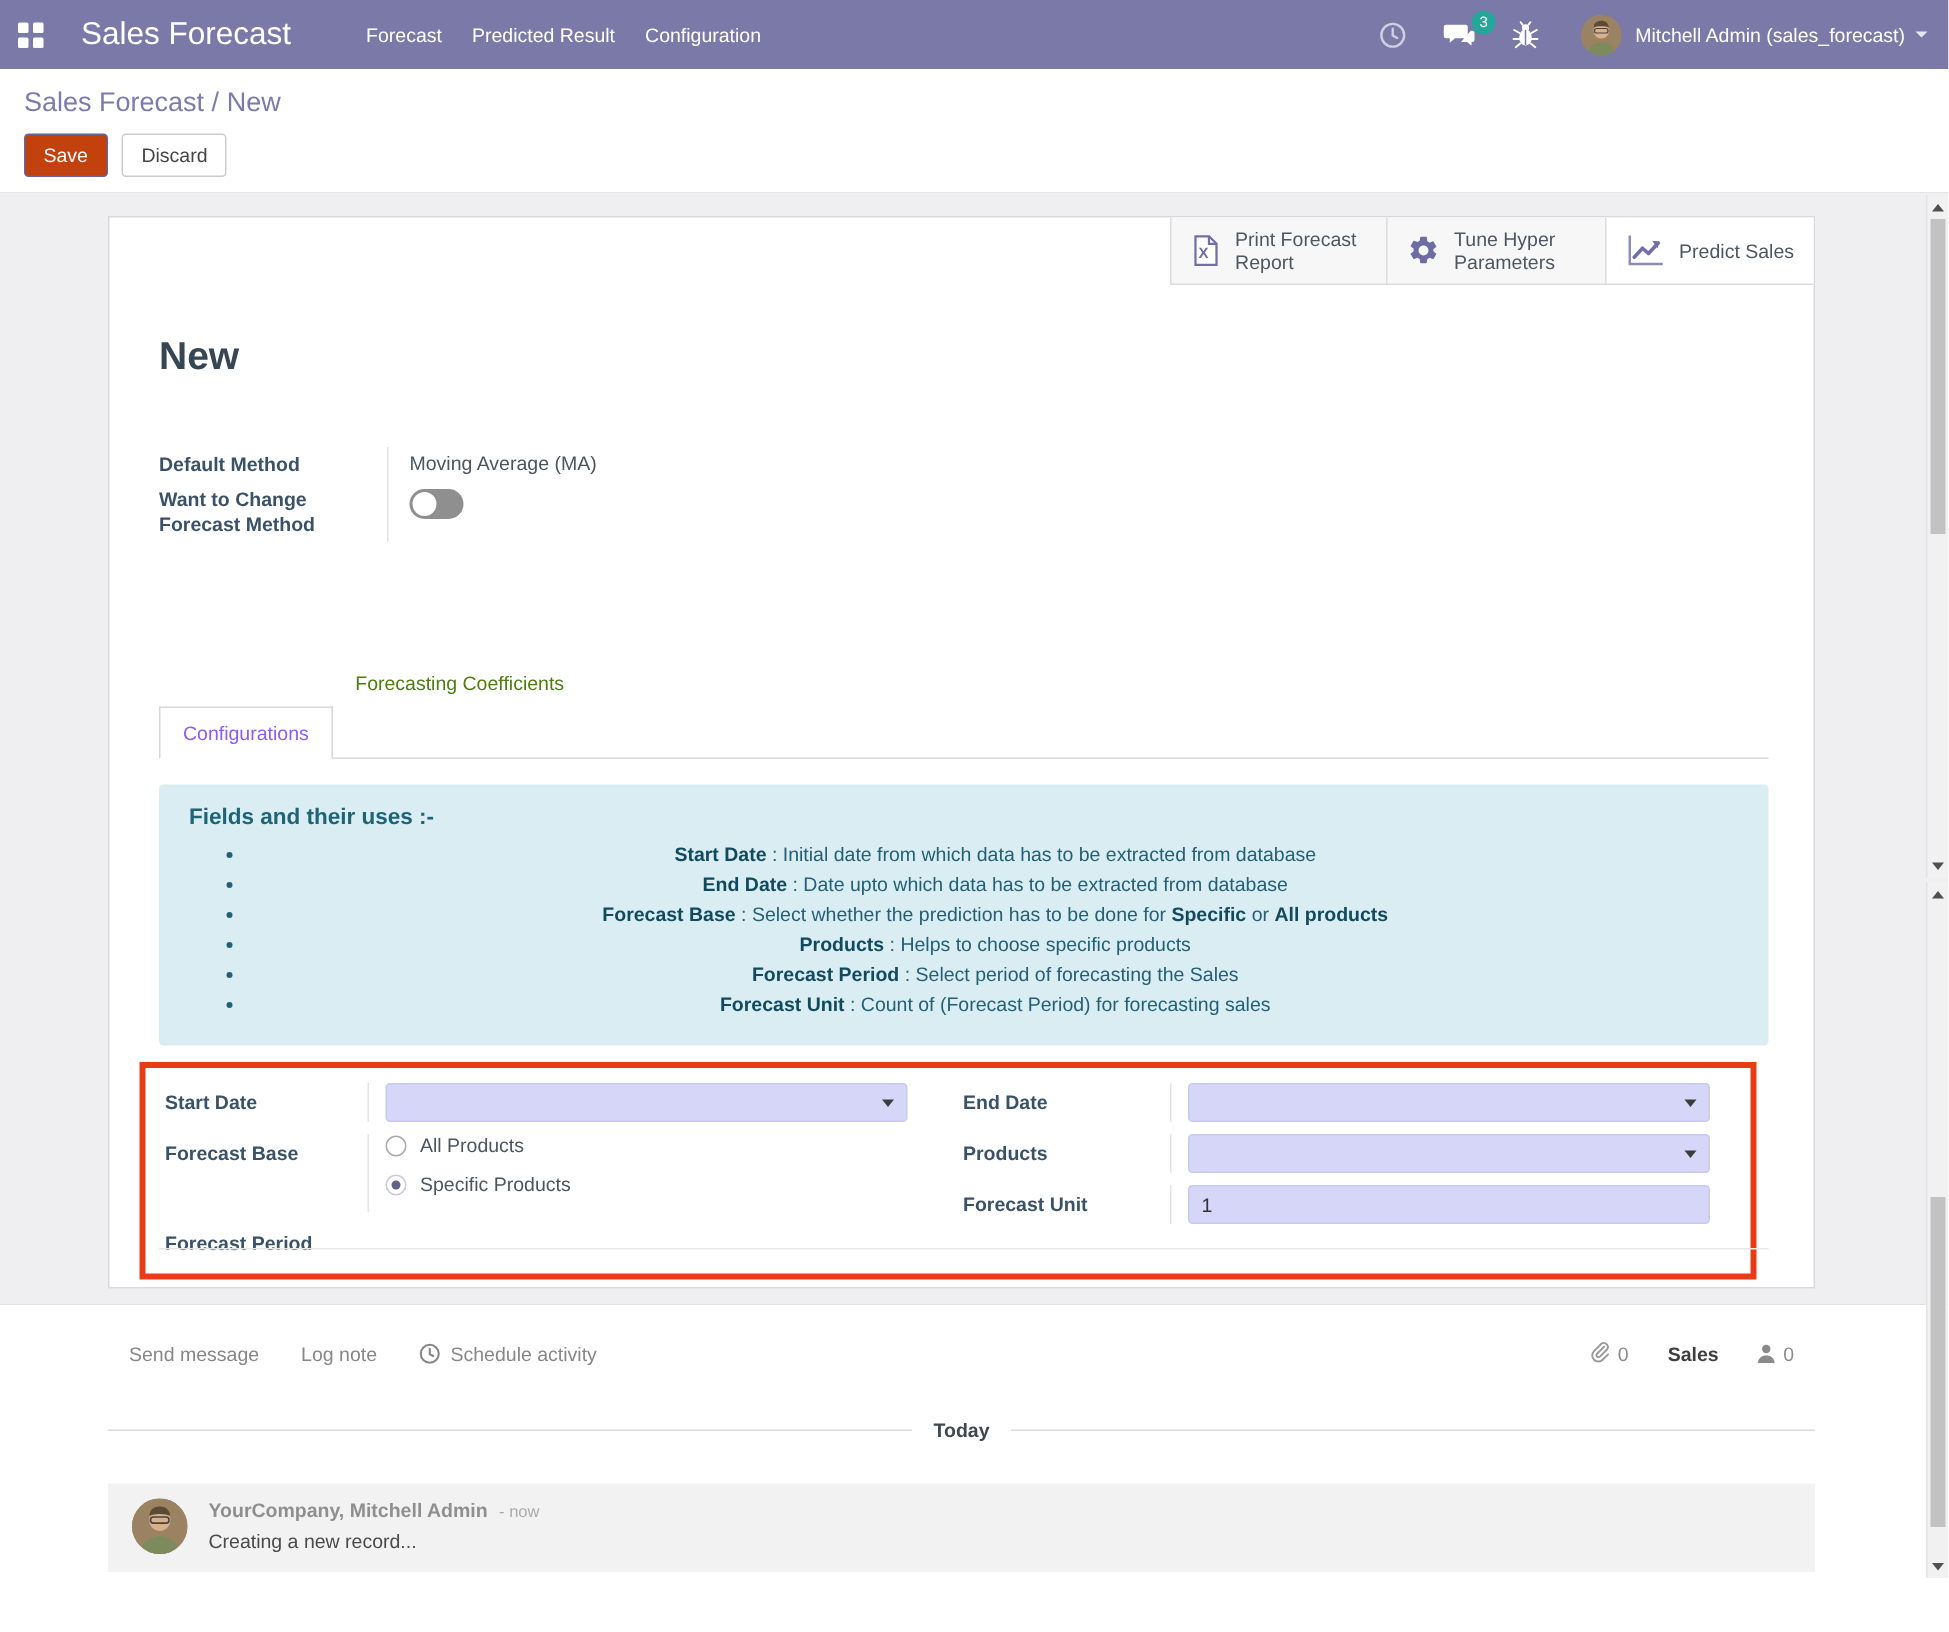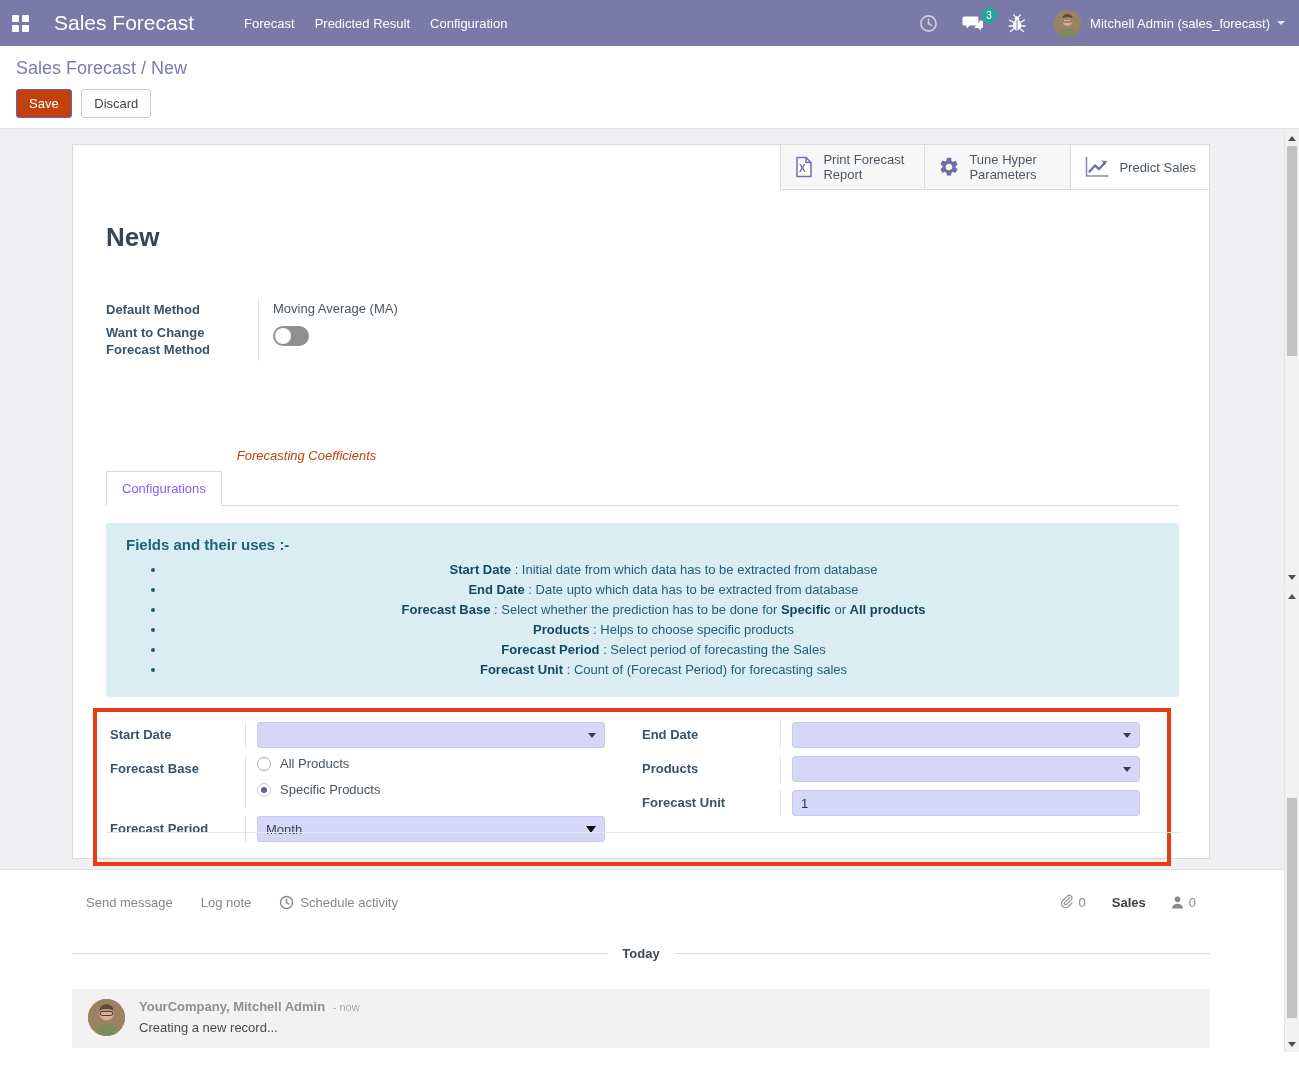--- a/index.html
+++ b/index.html
@@ -41,21 +41,21 @@
   .sheet-title { font-size:26px; font-weight:bold; color:#374655; margin:32px 0 0; }
   .fgroup { display:grid; grid-template-columns:152px auto; margin-top:45px; width:640px; }
   .fgroup .lbl { font-weight:bold; color:#3a5268; padding:3px 0; line-height:17px; }
   .fgroup .val { border-left:1px solid #e2e2e2; padding:3px 0 3px 14px; color:#4a5560; }
   .toggle { width:36px; height:20px; border-radius:10px; background:#8f8f8f; position:relative; cursor:pointer; margin-top:2px; }
   .toggle .knob { width:16px; height:16px; background:#fff; border-radius:50%; position:absolute; left:2px; top:2px; }
   
   .tabs { display:flex; margin-top:78px; border-bottom:1px solid #d8d8d8; }
   .tab { padding:9px 15px; font-size:13px; cursor:pointer; }
   .tab.active { background:#fff; border:1px solid #d8d8d8; border-bottom:1px solid #fff; margin-bottom:-1px; color:#8b5cf6;margin-top:32px; }
-  .tab.inactive { color:#c2410c;font-style:italic; }
+  .tab.inactive { color:#4d7c0f; }
   
   .infobox { background:#d9edf3; border-radius:3px; margin-top:17px; padding:13px 18px 14px 20px; }
   .infobox h3 { margin:0; font-size:15px; color:#1f6377; }
   .infobox ul { margin:10px 0 0; padding-left:40px;text-align:center; }
   .infobox li { font-size:13px; color:#235f75; margin-bottom:6px; line-height:14px; }
   .infobox li b { color:#114a5e; }
   
   .fields-section { border:4px solid #e83c17; margin:11px 8px 0 -13px; padding:10px 0 12px; display:flex; }
   .fcol { width:50%; display:grid; grid-template-columns:148px 1fr; align-content:start; }
   .fcol .flbl { font-weight:bold; color:#3a5268; padding:5px 0 0 13px; line-height:16px; }
@@ -243,26 +243,20 @@
             <div class="radio-row">
               <span class="rdot"></span>
               <span>All Products</span>
             </div>
             <div class="radio-row">
               <span class="rdot sel-r"></span>
               <span>Specific Products</span>
             </div>
           </div>
           <div class="flbl">Forecast Period</div>
-          <div class="ffld">
-            <div class="sel">
-              <span>Month</span>
-              <span class="sel-caret"></span>
-            </div>
-          </div>
         </div>
         <div class="fcol">
           <div class="flbl" style="padding-left:10px">End Date</div>
           <div class="ffld">
             <div class="inwrap">
               <input class="tin" value="" style="">
               <span class="dd-caret"></span>
             </div>
           </div>
           <div class="flbl" style="padding-left:10px">Products</div>

